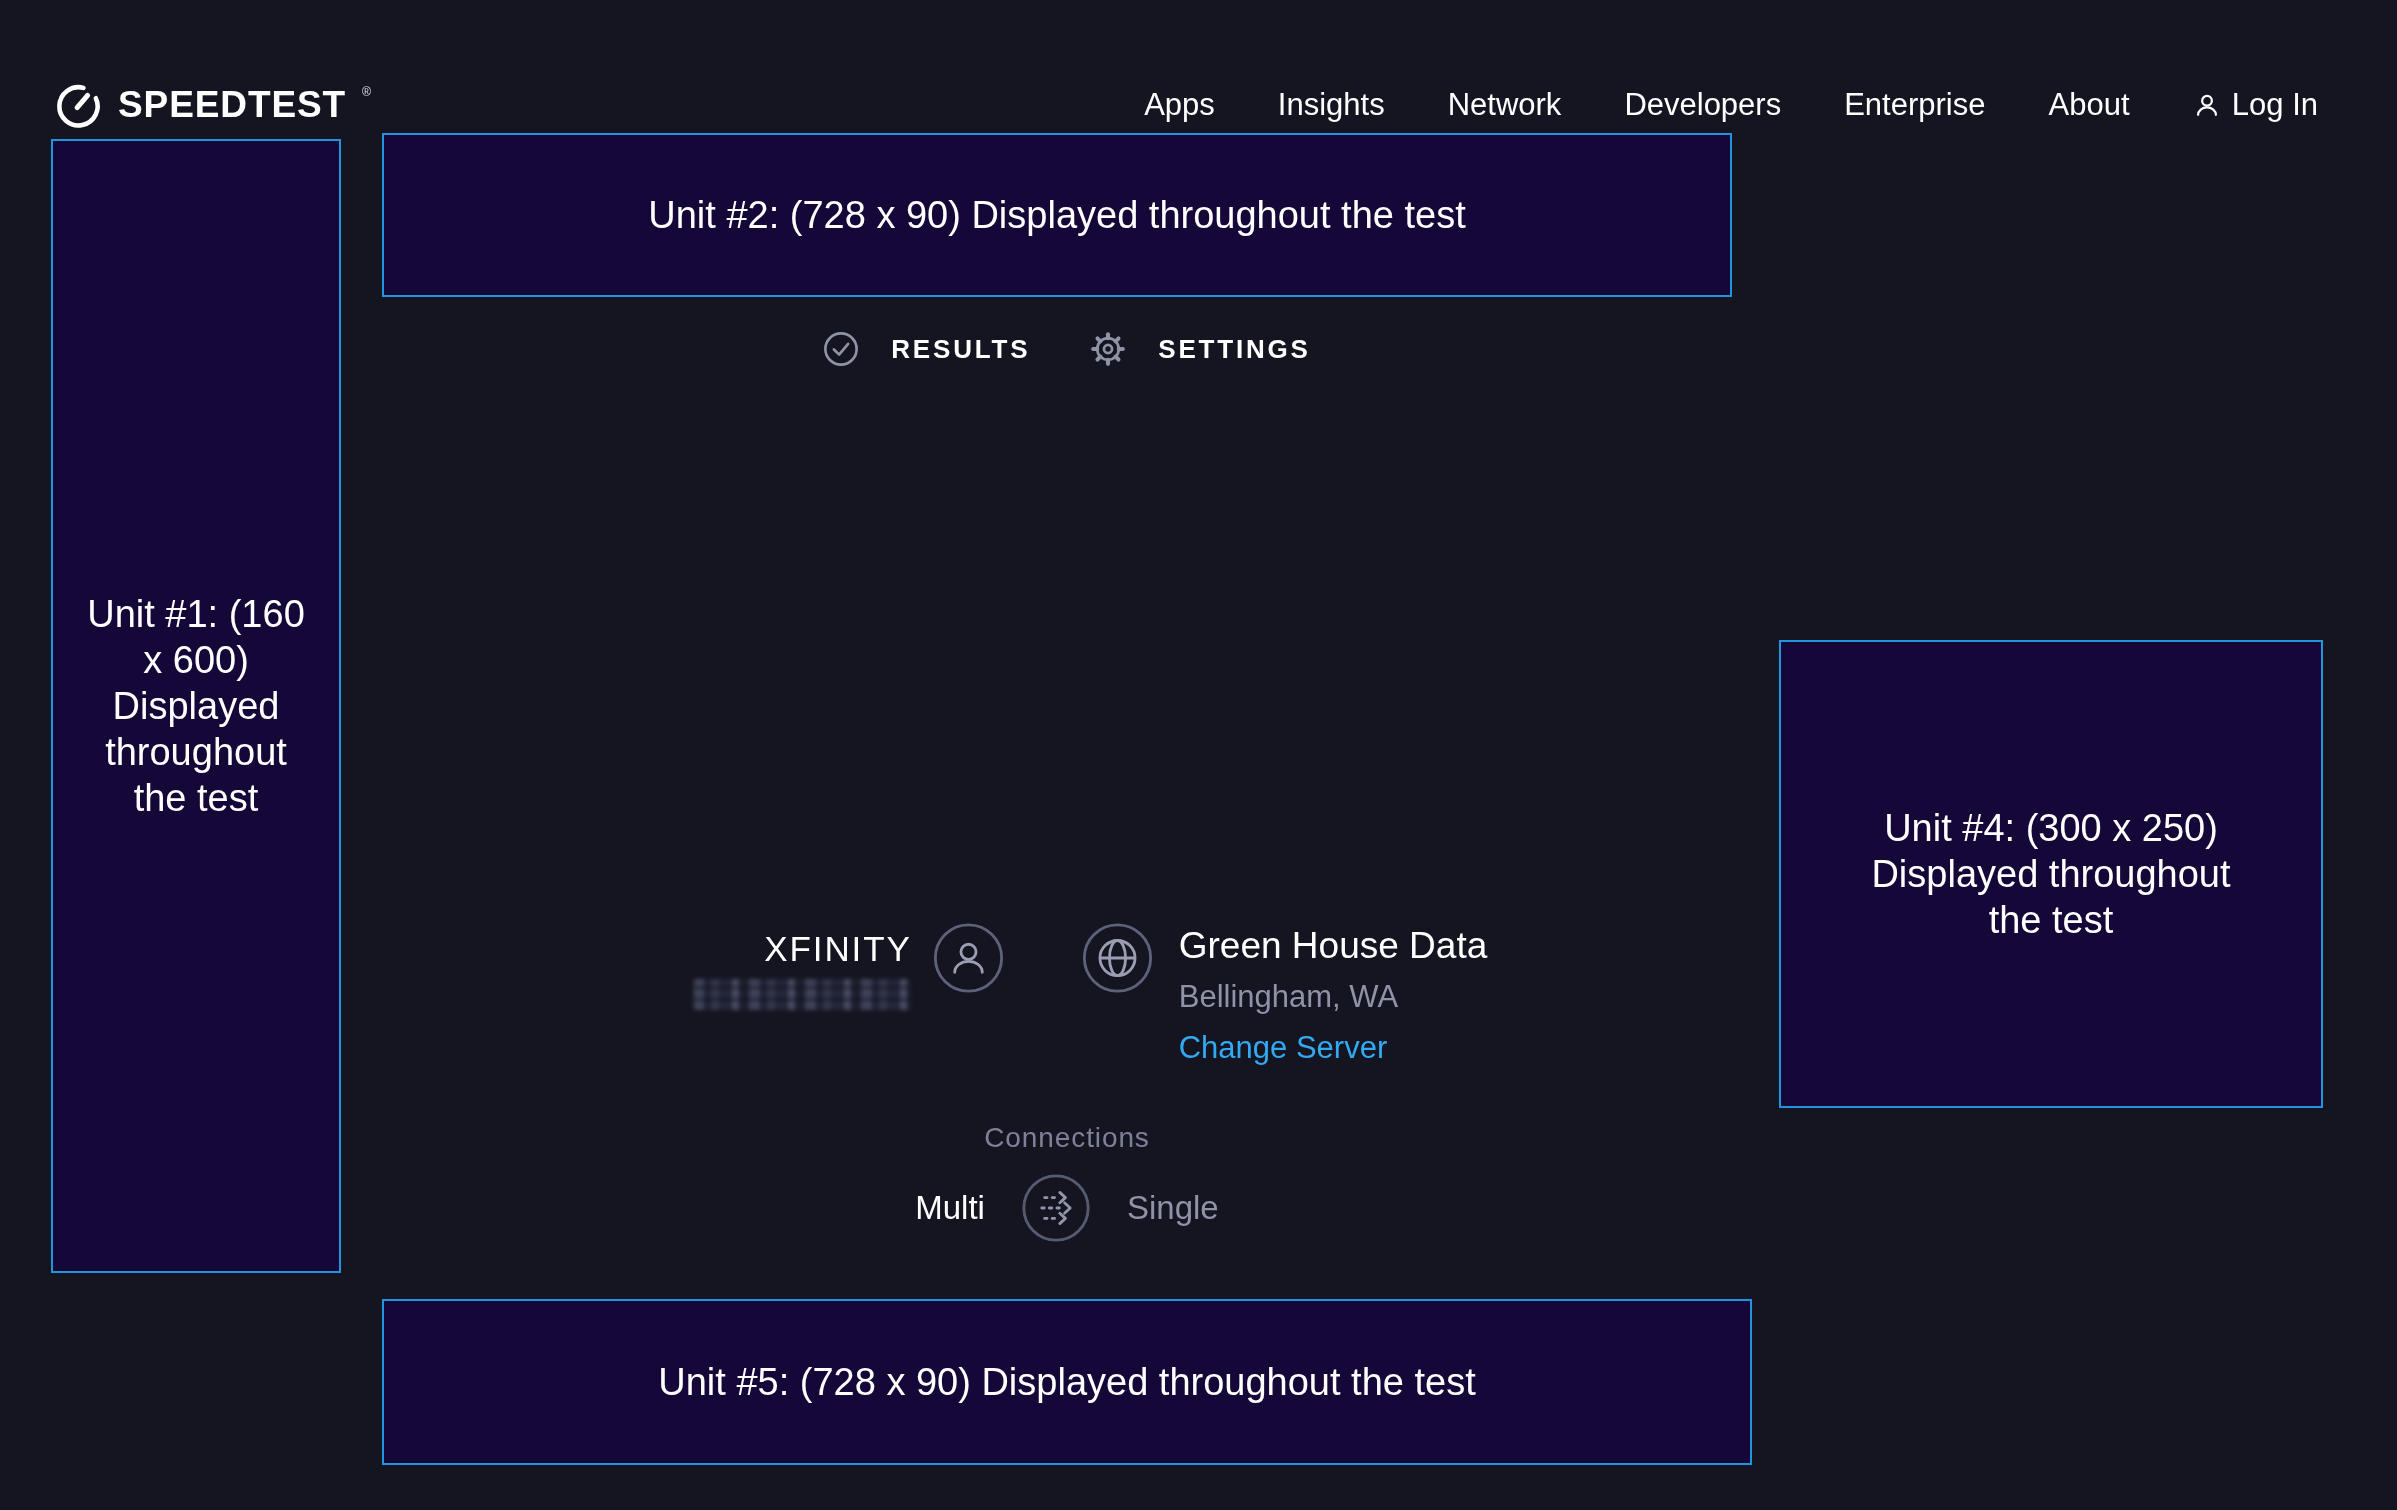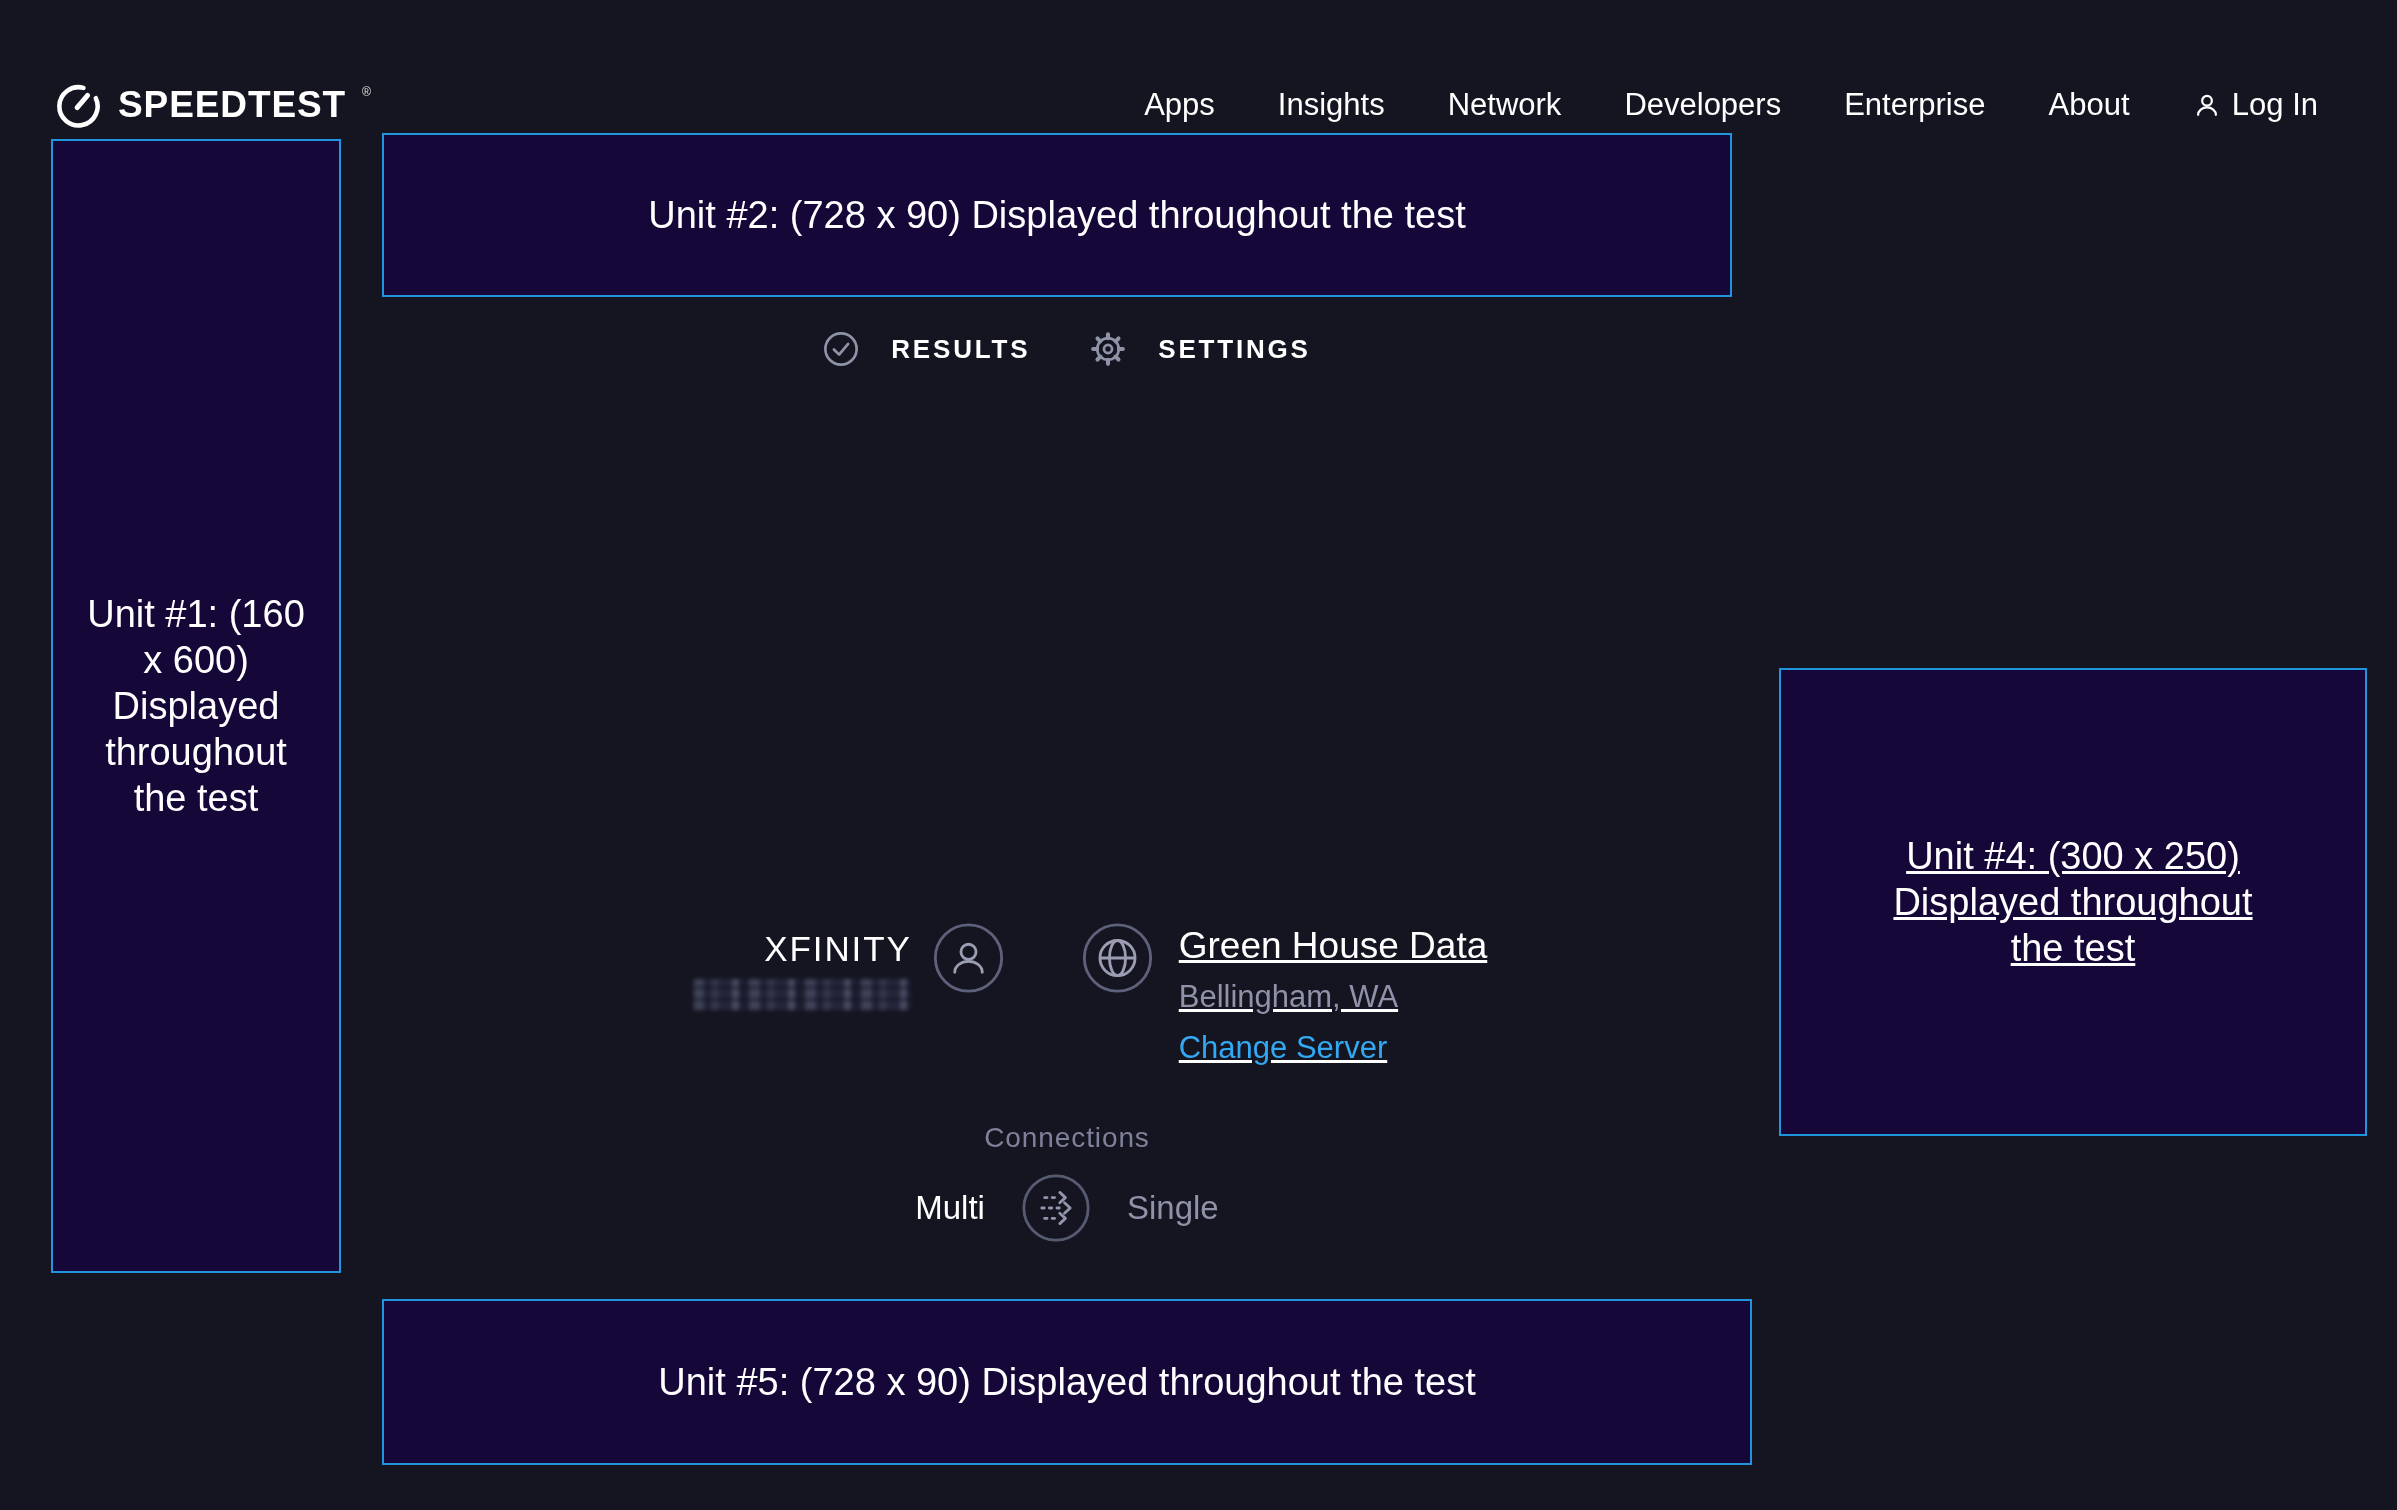--- a/index.html
+++ b/index.html
@@ -26,21 +26,21 @@
     position:absolute;background:#150838;border:2.8px solid #2094dd;
     display:flex;align-items:center;justify-content:center;text-align:center;
     box-sizing:border-box;cursor:pointer;
   }
   .ad-label{font-size:38px;line-height:46px;color:#fff;}
   .ad1{left:51px;top:130px;width:290px;height:1134px;margin-top:9px;}
   .ad1 .ad-label{max-width:218px;}
   .ad2{left:382px;top:133px;width:1350px;height:164px;}
   .ad3{left:1779px;top:130px;width:572px;height:474px;}
   .ad3 .ad-label,.ad4 .ad-label{max-width:407px;}
-  .ad4{left:1779px;top:668px;width:588px;height:468px;text-decoration:underline;}
+  .ad4{left:1779px;top:640px;width:544px;height:468px;}
   .ad5{left:382px;top:1299px;width:1370px;height:166px;}
   
   .tabs{
     position:absolute;left:382px;top:331px;width:1370px;
     display:flex;align-items:center;justify-content:center;gap:60px;
   }
   .tab{display:flex;align-items:center;gap:32px;cursor:pointer;}
   .tab-label{font-size:26px;font-weight:700;letter-spacing:2.8px;color:#fff;}
   
   .go{position:absolute;left:882px;top:493px;width:369px;height:369px;cursor:pointer;}
@@ -59,21 +59,21 @@
   .isp-name{font-size:35px;font-weight:500;letter-spacing:1.9px;margin-top:15px;line-height:41px;}
   .ip-redacted{
     display:inline-block;width:218px;height:31px;margin-top:10.4px;border-radius:2.8px;
     background:
       repeating-linear-gradient(0deg, rgba(0,0,0,0) 0 8.5px, rgba(10,11,22,.55) 8.5px 12.2px),
       repeating-linear-gradient(90deg,#4b4f68 0 10.4px,#23253a 10.4px 18px,#3c4057 18px 25.4px,#282a40 25.4px 39px,#565a74 39px 46px,#1f2134 46px 56px);
     filter:blur(1.9px);opacity:.8;
   }
   .icon-circle{margin-top:9.4px;flex:0 0 auto;}
   .globe-icon{margin-left:77px;}
-  .server-block{margin-left:25px;text-decoration:underline;}
+  .server-block{margin-left:25px;}
   .server-name{font-size:37px;font-weight:500;margin-top:11.3px;line-height:43px;}
   .server-loc{font-size:31px;color:#8f92a8;margin-top:11.3px;line-height:36px;}
   .server-change{display:block;font-size:31px;color:#32a9f2;margin-top:15px;line-height:36px;text-decoration:none;cursor:pointer;}
   
   .conn-label{
     position:absolute;left:382px;top:1122px;width:1370px;text-align:center;
     font-size:28px;color:#7e8199;letter-spacing:0.9px;
   }
   .conn-row{
     position:absolute;left:382px;top:1173px;width:1370px;

